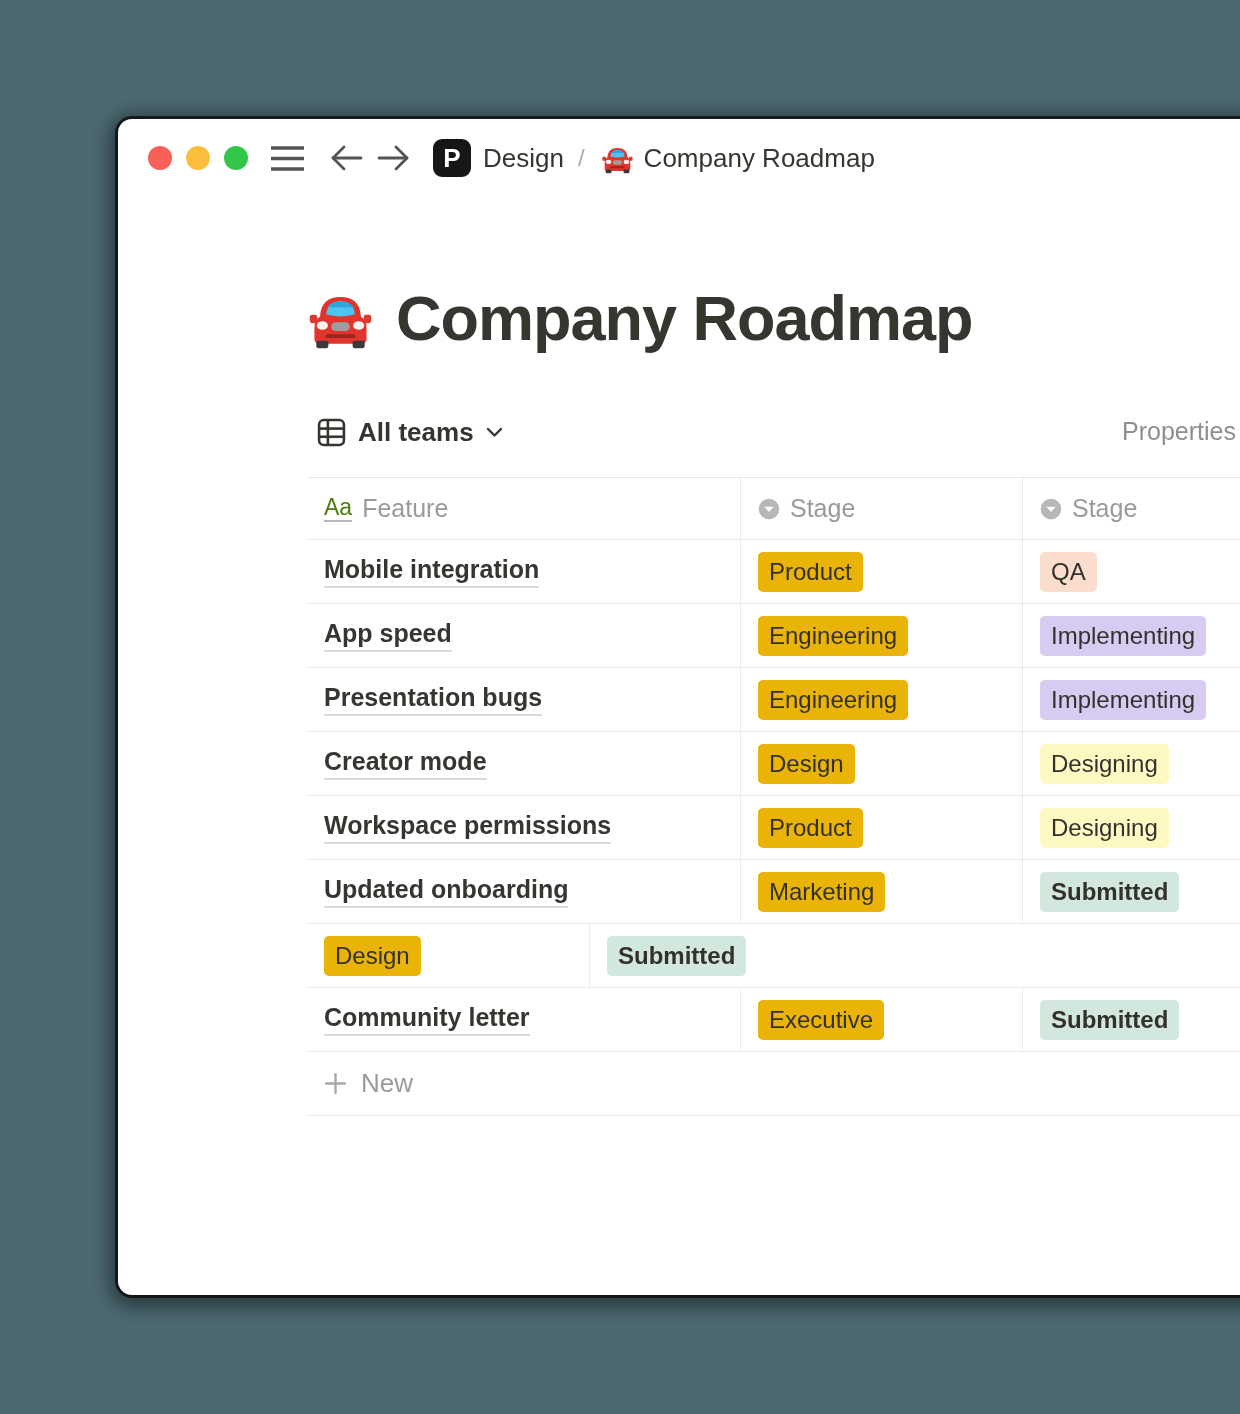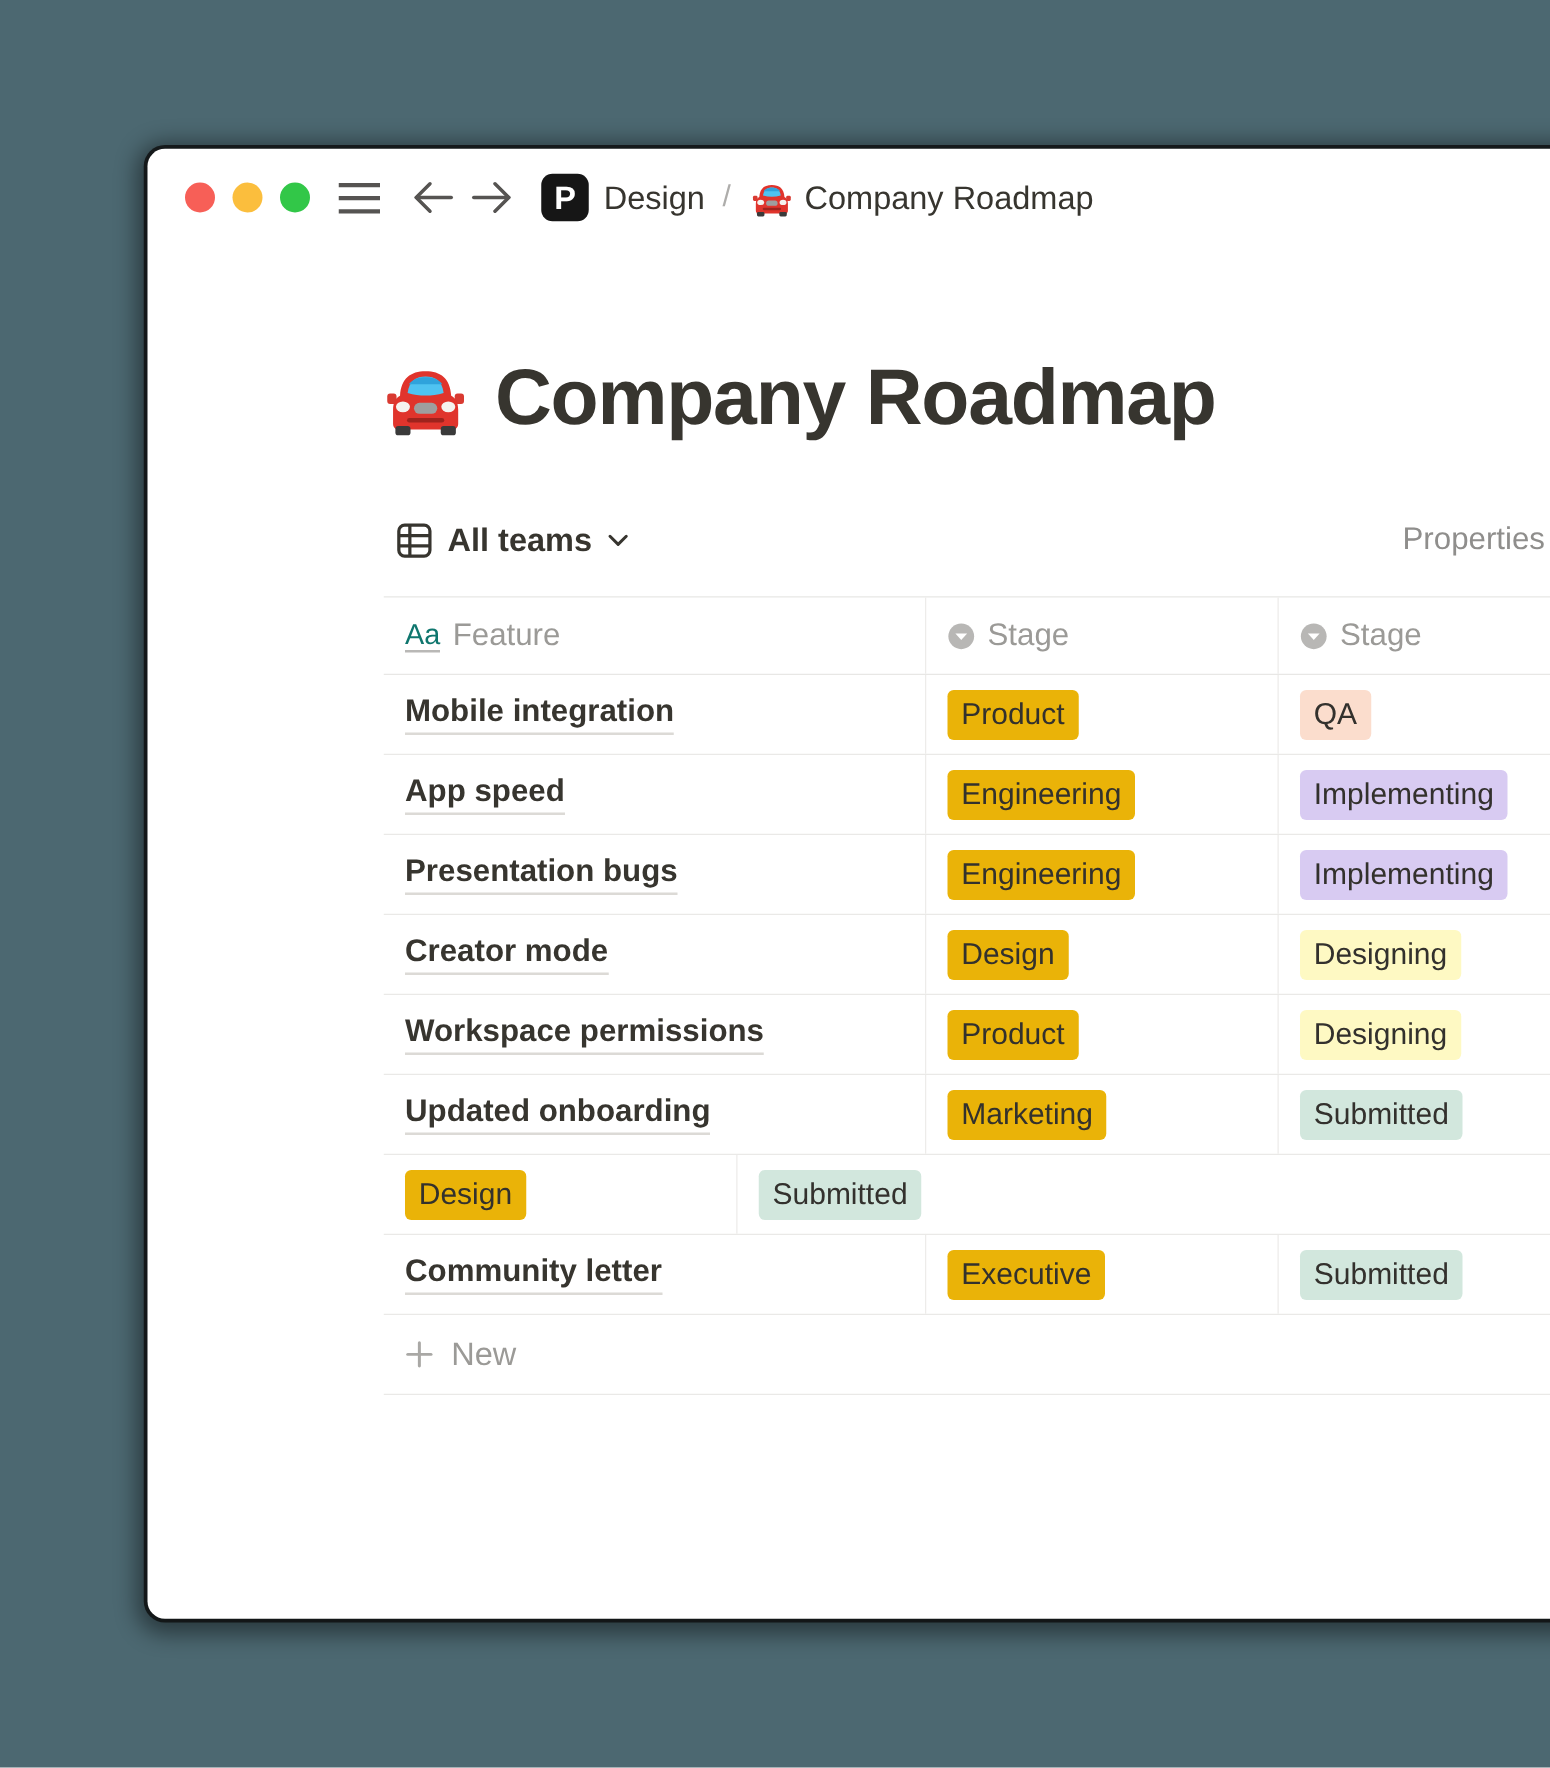--- a/index.html
+++ b/index.html
@@ -46,28 +46,28 @@
   .table { margin-top:26px; width:973px; }
   .trow { display:flex; box-sizing:border-box; }
   .thead { height:63px; border-top:1px solid #E8E7E5; border-bottom:1px solid #E8E7E5; }
   .drow  { height:64px; border-bottom:1px solid #EAE9E7; }
   .cell { box-sizing:border-box; display:flex; align-items:center; padding-left:17px; }
   .cell + .cell { border-left:1px solid #EDECEA; }
   .col-feature { width:433px; }
   .col-team { width:282px; }
   .col-stage { flex:1; }
   .hcell { gap:10px; color:#9B9A97; font-size:25px; }
-  .aa-glyph { font-size:23px; color:#0f766e; border-bottom:2px solid #B9B8B6; line-height:1.05; }
+  .aa-glyph { font-size:23px; color:#4d7c0f; border-bottom:2px solid #B9B8B6; line-height:1.05; }
   .feature-text { font-size:25px; font-weight:700; color:#37352F; border-bottom:2px solid #DCDAD6; padding-bottom:2px; }
   .badge { display:inline-block; font-size:24px; line-height:1; padding:8px 11px; border-radius:5px; color:#33312D; white-space:nowrap; }
   .badge-gray  { background:#eab308; }
   .tint-orange { background:#FBDDCD; }
   .tint-purple { background:#D8CBF2; }
   .tint-blue   { background:#fef9c3; }
-  .tint-green  { background:#D2E7DD; }
+  .tint-green  { background:#D2E7DD;font-weight:bold; }
   .new-row { display:flex; align-items:center; gap:13px; height:64px; padding-left:16px;
              border-bottom:1px solid #EAE9E7; color:#9B9A97; font-size:26px; background:none; border-top:none;
              border-left:none; border-right:none; width:100%; cursor:pointer; box-sizing:border-box; }
 </style>
 </head>
 <body>
 
 <div class="window">
 
   <div class="titlebar">

